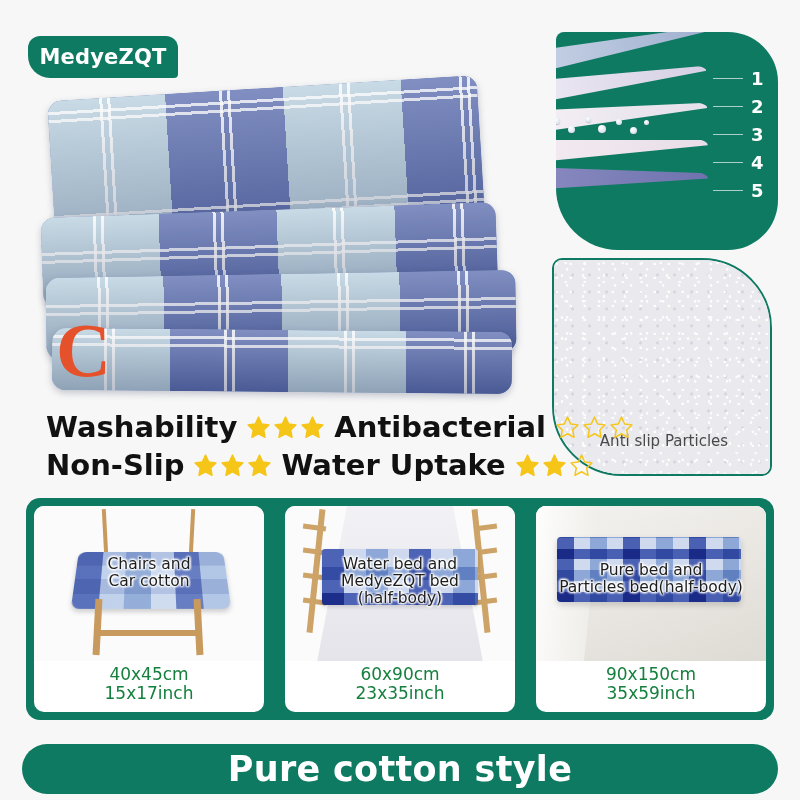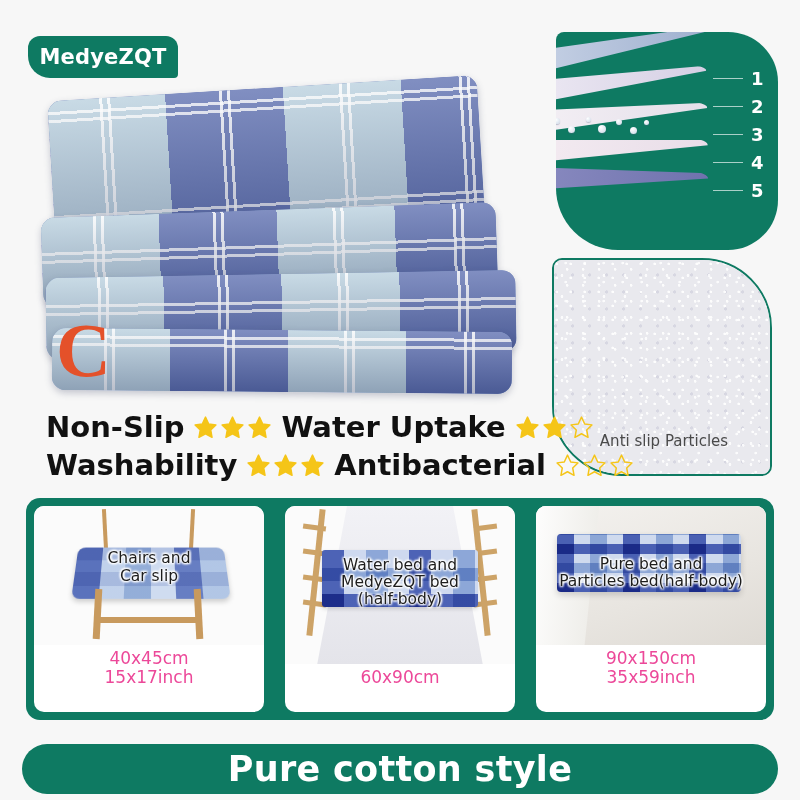--- a/index.html
+++ b/index.html
@@ -151,22 +151,22 @@
   }
   .card-photo { position: relative; flex: 1; overflow: hidden; background: #fbfbfb; }
   .card-caption {
     position: absolute; left: 0; right: 0; top: 32%;
     text-align: center; color: #1d1d1d; font-size: 15.5px; line-height: 1.12;
     font-family: "DejaVu Sans", sans-serif; font-weight: 400;
     text-shadow: 0 0 3px #fff, 0 0 3px #fff, 1px 1px 2px #fff, -1px -1px 2px #fff, 1px -1px 2px #fff, -1px 1px 2px #fff;
     padding: 0 6px; z-index: 5;
   }
   .card-size {
-    text-align: center; color: #ec4899; font-size: 17px; line-height: 1.15;
-    font-family: "DejaVu Sans", sans-serif; padding: 4px 0 24px;
+    text-align: center; color: #15803d; font-size: 17px; line-height: 1.15;
+    font-family: "DejaVu Sans", sans-serif; padding: 4px 0 8px;
   }
 
   
   .chair-seat-back { position:absolute; left:30%; top:2%; width:4px; height:30%; background:#c89a5e; transform: rotate(-3deg); }
   .chair-seat-back2 { position:absolute; left:68%; top:2%; width:4px; height:30%; background:#c89a5e; transform: rotate(3deg); }
   .chair-seat-top { position:absolute; left:28%; top:30%; width:46%; height:10px; background:#cfa264; border-radius:6px; }
   .chair-pad {
     position:absolute; left:18%; top:27%; width:66%; height:40%;
     border-radius:8px; transform: perspective(240px) rotateX(24deg);
     background-color:#cfdcf0;
@@ -298,65 +298,65 @@
     </div>
   </div>
 
   <div class="antislip-panel">
     <div class="antislip-tex"></div>
     <div class="antislip-label">Anti slip Particles</div>
   </div>
 
   <div class="features">
     <div class="feat-row">
+      <span class="feat-name">Washability</span>
+      <span class="stars">
+          <svg class="star" viewBox="0 0 24 24">
+            <polygon points="12,2 15.1,8.6 22,9.5 17,14.4 18.3,21.4 12,18 5.7,21.4 7,14.4 2,9.5 8.9,8.6" fill="#f5c518" stroke="#f5c518" stroke-width="1.4" stroke-linejoin="round"></polygon>
+          </svg>
+          <svg class="star" viewBox="0 0 24 24">
+            <polygon points="12,2 15.1,8.6 22,9.5 17,14.4 18.3,21.4 12,18 5.7,21.4 7,14.4 2,9.5 8.9,8.6" fill="#f5c518" stroke="#f5c518" stroke-width="1.4" stroke-linejoin="round"></polygon>
+          </svg>
+          <svg class="star" viewBox="0 0 24 24">
+            <polygon points="12,2 15.1,8.6 22,9.5 17,14.4 18.3,21.4 12,18 5.7,21.4 7,14.4 2,9.5 8.9,8.6" fill="#f5c518" stroke="#f5c518" stroke-width="1.4" stroke-linejoin="round"></polygon>
+          </svg>
+        </span>
+      <span class="feat-name">Antibacterial</span>
+      <span class="stars">
+          <svg class="star" viewBox="0 0 24 24">
+            <polygon points="12,2 15.1,8.6 22,9.5 17,14.4 18.3,21.4 12,18 5.7,21.4 7,14.4 2,9.5 8.9,8.6" fill="none" stroke="#f5c518" stroke-width="1.4" stroke-linejoin="round"></polygon>
+          </svg>
+          <svg class="star" viewBox="0 0 24 24">
+            <polygon points="12,2 15.1,8.6 22,9.5 17,14.4 18.3,21.4 12,18 5.7,21.4 7,14.4 2,9.5 8.9,8.6" fill="none" stroke="#f5c518" stroke-width="1.4" stroke-linejoin="round"></polygon>
+          </svg>
+          <svg class="star" viewBox="0 0 24 24">
+            <polygon points="12,2 15.1,8.6 22,9.5 17,14.4 18.3,21.4 12,18 5.7,21.4 7,14.4 2,9.5 8.9,8.6" fill="none" stroke="#f5c518" stroke-width="1.4" stroke-linejoin="round"></polygon>
+          </svg>
+        </span>
+    </div>
+    <div class="feat-row">
       <span class="feat-name">Non-Slip</span>
       <span class="stars">
           <svg class="star" viewBox="0 0 24 24">
             <polygon points="12,2 15.1,8.6 22,9.5 17,14.4 18.3,21.4 12,18 5.7,21.4 7,14.4 2,9.5 8.9,8.6" fill="#f5c518" stroke="#f5c518" stroke-width="1.4" stroke-linejoin="round"></polygon>
           </svg>
           <svg class="star" viewBox="0 0 24 24">
             <polygon points="12,2 15.1,8.6 22,9.5 17,14.4 18.3,21.4 12,18 5.7,21.4 7,14.4 2,9.5 8.9,8.6" fill="#f5c518" stroke="#f5c518" stroke-width="1.4" stroke-linejoin="round"></polygon>
           </svg>
           <svg class="star" viewBox="0 0 24 24">
             <polygon points="12,2 15.1,8.6 22,9.5 17,14.4 18.3,21.4 12,18 5.7,21.4 7,14.4 2,9.5 8.9,8.6" fill="#f5c518" stroke="#f5c518" stroke-width="1.4" stroke-linejoin="round"></polygon>
           </svg>
         </span>
       <span class="feat-name">Water Uptake</span>
       <span class="stars">
           <svg class="star" viewBox="0 0 24 24">
             <polygon points="12,2 15.1,8.6 22,9.5 17,14.4 18.3,21.4 12,18 5.7,21.4 7,14.4 2,9.5 8.9,8.6" fill="#f5c518" stroke="#f5c518" stroke-width="1.4" stroke-linejoin="round"></polygon>
           </svg>
           <svg class="star" viewBox="0 0 24 24">
             <polygon points="12,2 15.1,8.6 22,9.5 17,14.4 18.3,21.4 12,18 5.7,21.4 7,14.4 2,9.5 8.9,8.6" fill="#f5c518" stroke="#f5c518" stroke-width="1.4" stroke-linejoin="round"></polygon>
-          </svg>
-          <svg class="star" viewBox="0 0 24 24">
-            <polygon points="12,2 15.1,8.6 22,9.5 17,14.4 18.3,21.4 12,18 5.7,21.4 7,14.4 2,9.5 8.9,8.6" fill="none" stroke="#f5c518" stroke-width="1.4" stroke-linejoin="round"></polygon>
-          </svg>
-        </span>
-    </div>
-    <div class="feat-row">
-      <span class="feat-name">Washability</span>
-      <span class="stars">
-          <svg class="star" viewBox="0 0 24 24">
-            <polygon points="12,2 15.1,8.6 22,9.5 17,14.4 18.3,21.4 12,18 5.7,21.4 7,14.4 2,9.5 8.9,8.6" fill="#f5c518" stroke="#f5c518" stroke-width="1.4" stroke-linejoin="round"></polygon>
-          </svg>
-          <svg class="star" viewBox="0 0 24 24">
-            <polygon points="12,2 15.1,8.6 22,9.5 17,14.4 18.3,21.4 12,18 5.7,21.4 7,14.4 2,9.5 8.9,8.6" fill="#f5c518" stroke="#f5c518" stroke-width="1.4" stroke-linejoin="round"></polygon>
-          </svg>
-          <svg class="star" viewBox="0 0 24 24">
-            <polygon points="12,2 15.1,8.6 22,9.5 17,14.4 18.3,21.4 12,18 5.7,21.4 7,14.4 2,9.5 8.9,8.6" fill="#f5c518" stroke="#f5c518" stroke-width="1.4" stroke-linejoin="round"></polygon>
-          </svg>
-        </span>
-      <span class="feat-name">Antibacterial</span>
-      <span class="stars">
-          <svg class="star" viewBox="0 0 24 24">
-            <polygon points="12,2 15.1,8.6 22,9.5 17,14.4 18.3,21.4 12,18 5.7,21.4 7,14.4 2,9.5 8.9,8.6" fill="none" stroke="#f5c518" stroke-width="1.4" stroke-linejoin="round"></polygon>
-          </svg>
-          <svg class="star" viewBox="0 0 24 24">
-            <polygon points="12,2 15.1,8.6 22,9.5 17,14.4 18.3,21.4 12,18 5.7,21.4 7,14.4 2,9.5 8.9,8.6" fill="none" stroke="#f5c518" stroke-width="1.4" stroke-linejoin="round"></polygon>
           </svg>
           <svg class="star" viewBox="0 0 24 24">
             <polygon points="12,2 15.1,8.6 22,9.5 17,14.4 18.3,21.4 12,18 5.7,21.4 7,14.4 2,9.5 8.9,8.6" fill="none" stroke="#f5c518" stroke-width="1.4" stroke-linejoin="round"></polygon>
           </svg>
         </span>
     </div>
   </div>
 
   <div class="cards-band">
 
@@ -364,21 +364,21 @@
       <div class="card-photo">
         <div class="chair-seat-back"></div>
         <div class="chair-seat-back2"></div>
         <div class="chair-seat-top"></div>
         <div class="chair-pad"></div>
         <div class="chair-leg cl1"></div>
         <div class="chair-leg cl2"></div>
         <div class="chair-rail"></div>
         <div class="card-caption">
           <div>Chairs and</div>
-          <div>Car slip</div>
+          <div>Car cotton</div>
         </div>
       </div>
       <div class="card-size">
         <div>40x45cm</div>
         <div>15x17inch</div>
       </div>
     </div>
 
     <div class="use-card">
       <div class="card-photo">
@@ -395,20 +395,21 @@
         <div class="bed-rung" style="right:8%;top:60%;width:10%;transform:rotate(-8deg)"></div>
         <div class="bed-pad"></div>
         <div class="card-caption">
           <div>Water bed and</div>
           <div>MedyeZQT bed</div>
           <div>(half-body)</div>
         </div>
       </div>
       <div class="card-size">
         <div>60x90cm</div>
+        <div>23x35inch</div>
       </div>
     </div>
 
     <div class="use-card">
       <div class="card-photo">
         <div class="queen-bed"></div>
         <div class="queen-pad"></div>
         <div class="card-caption" style="top:36%">
           <div>Pure bed and</div>
           <div>Particles bed(half-body)</div>

